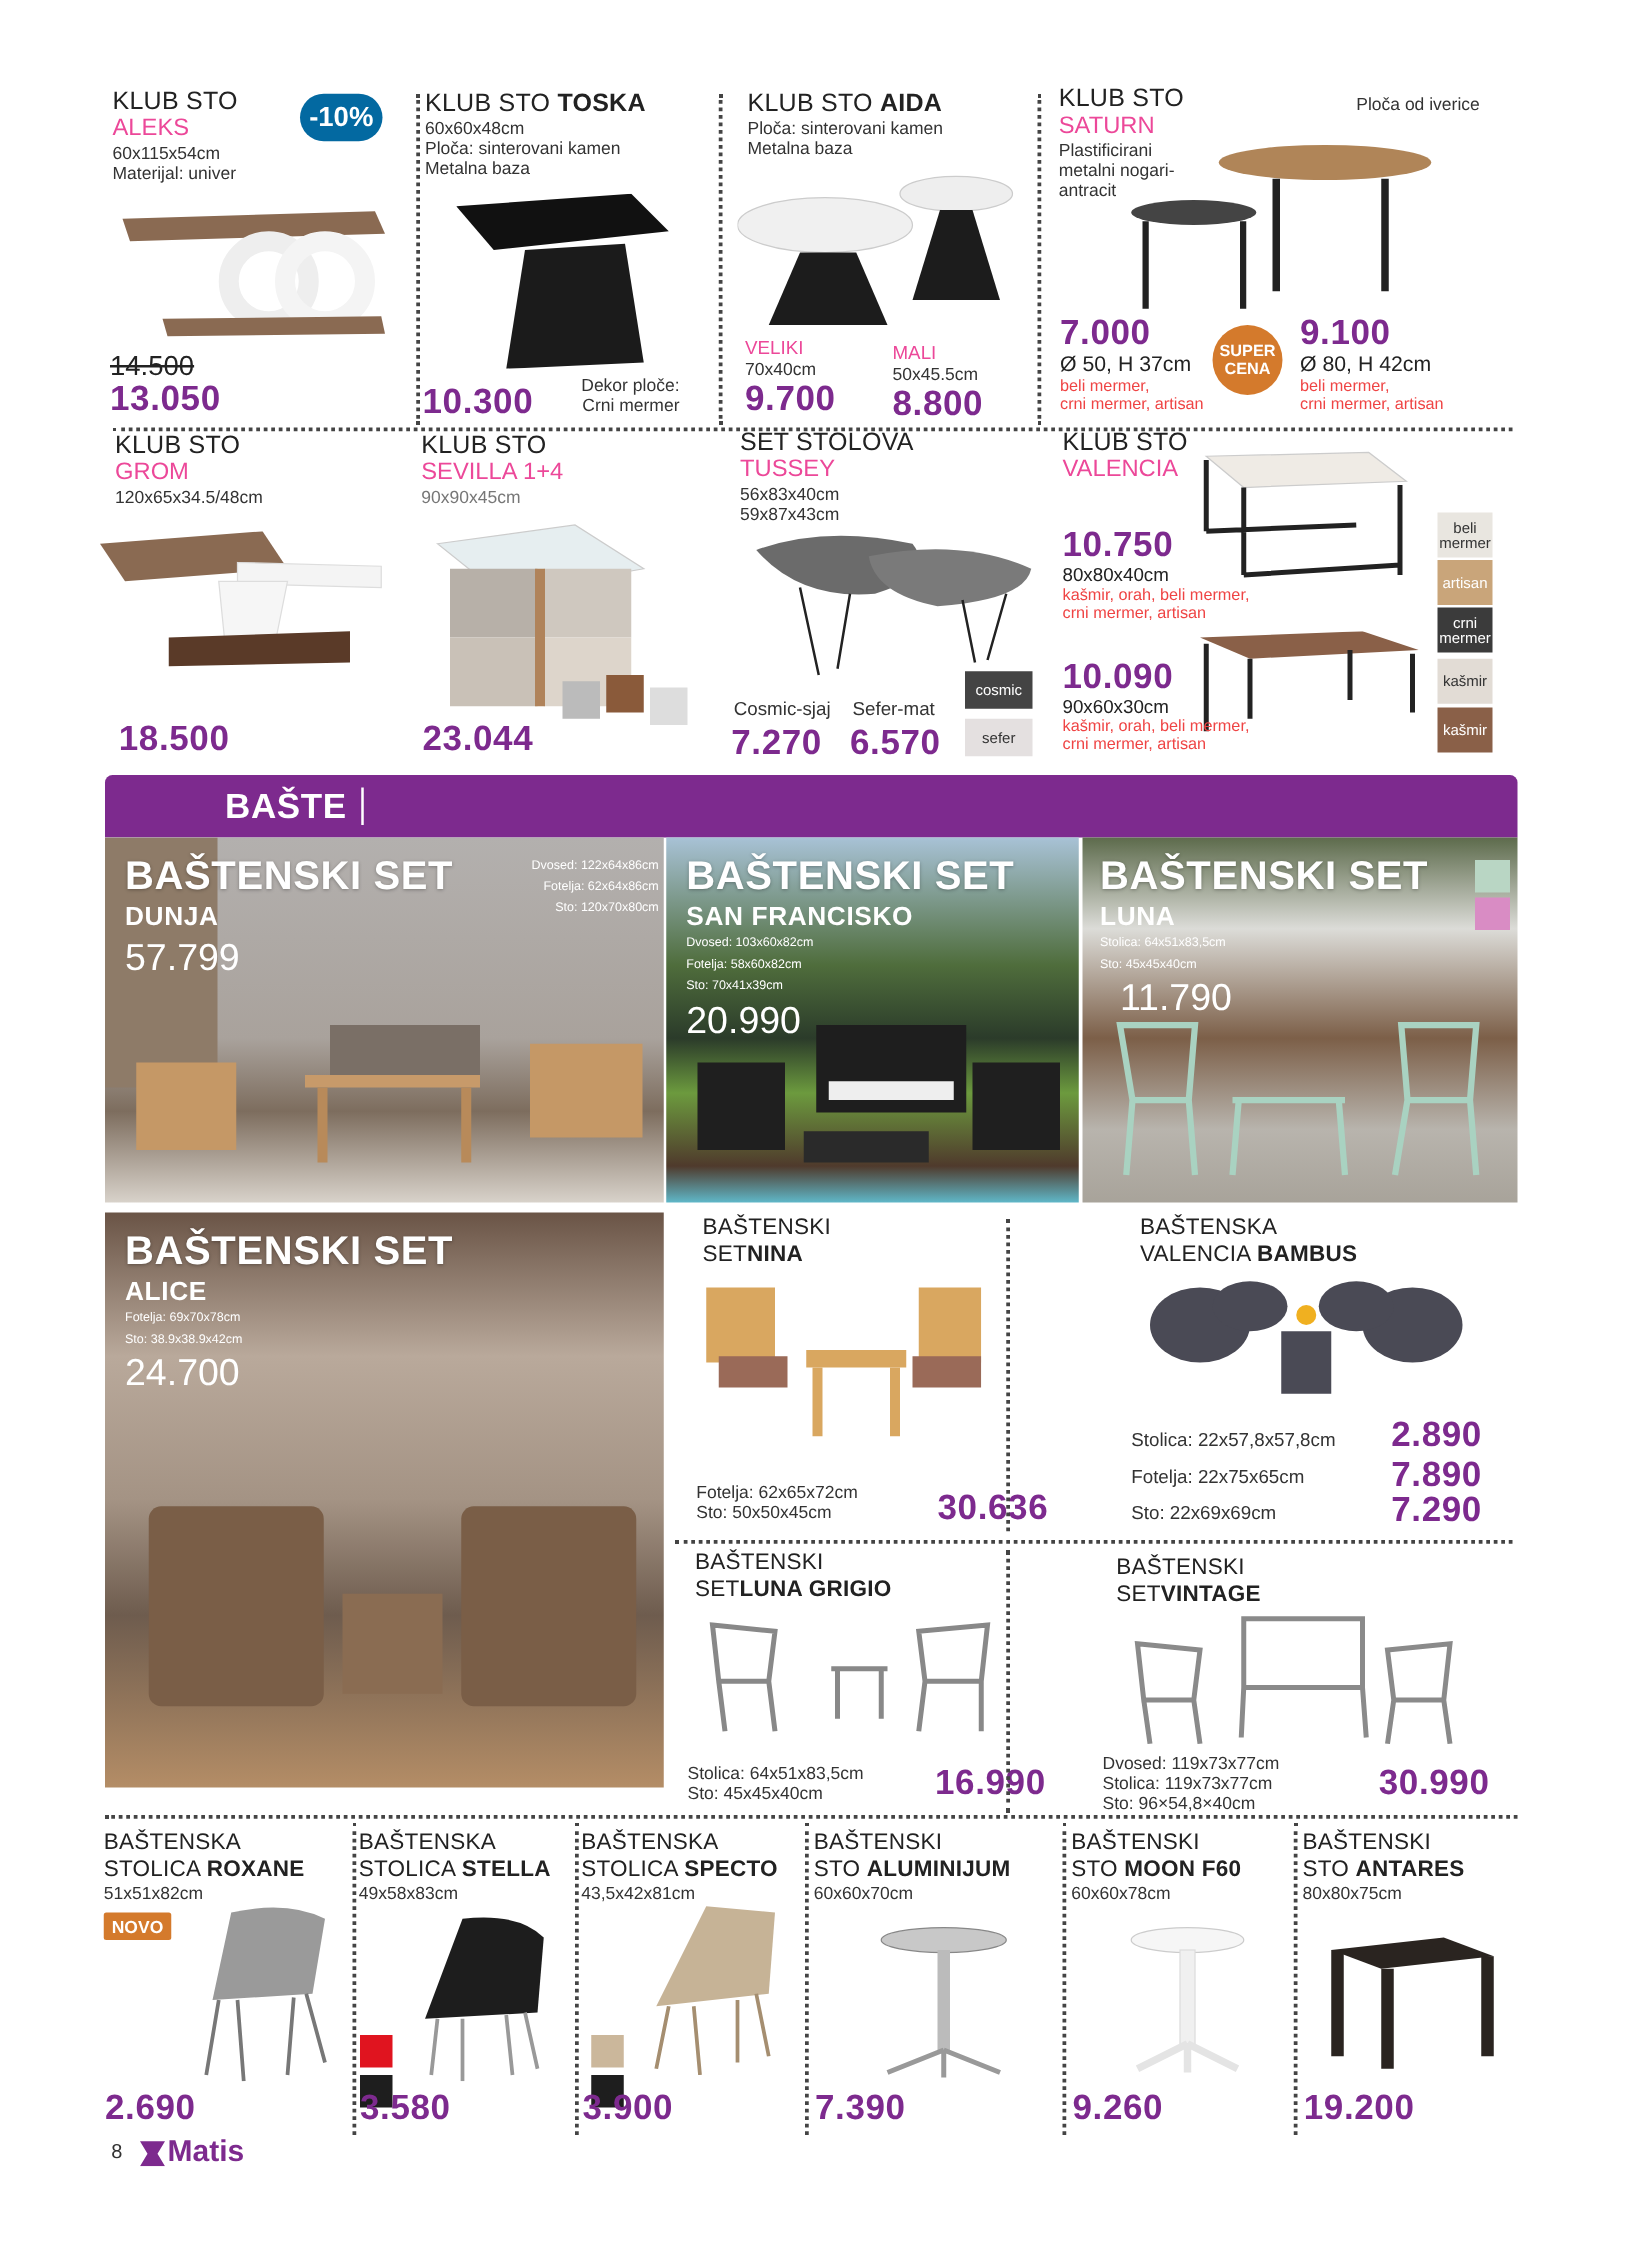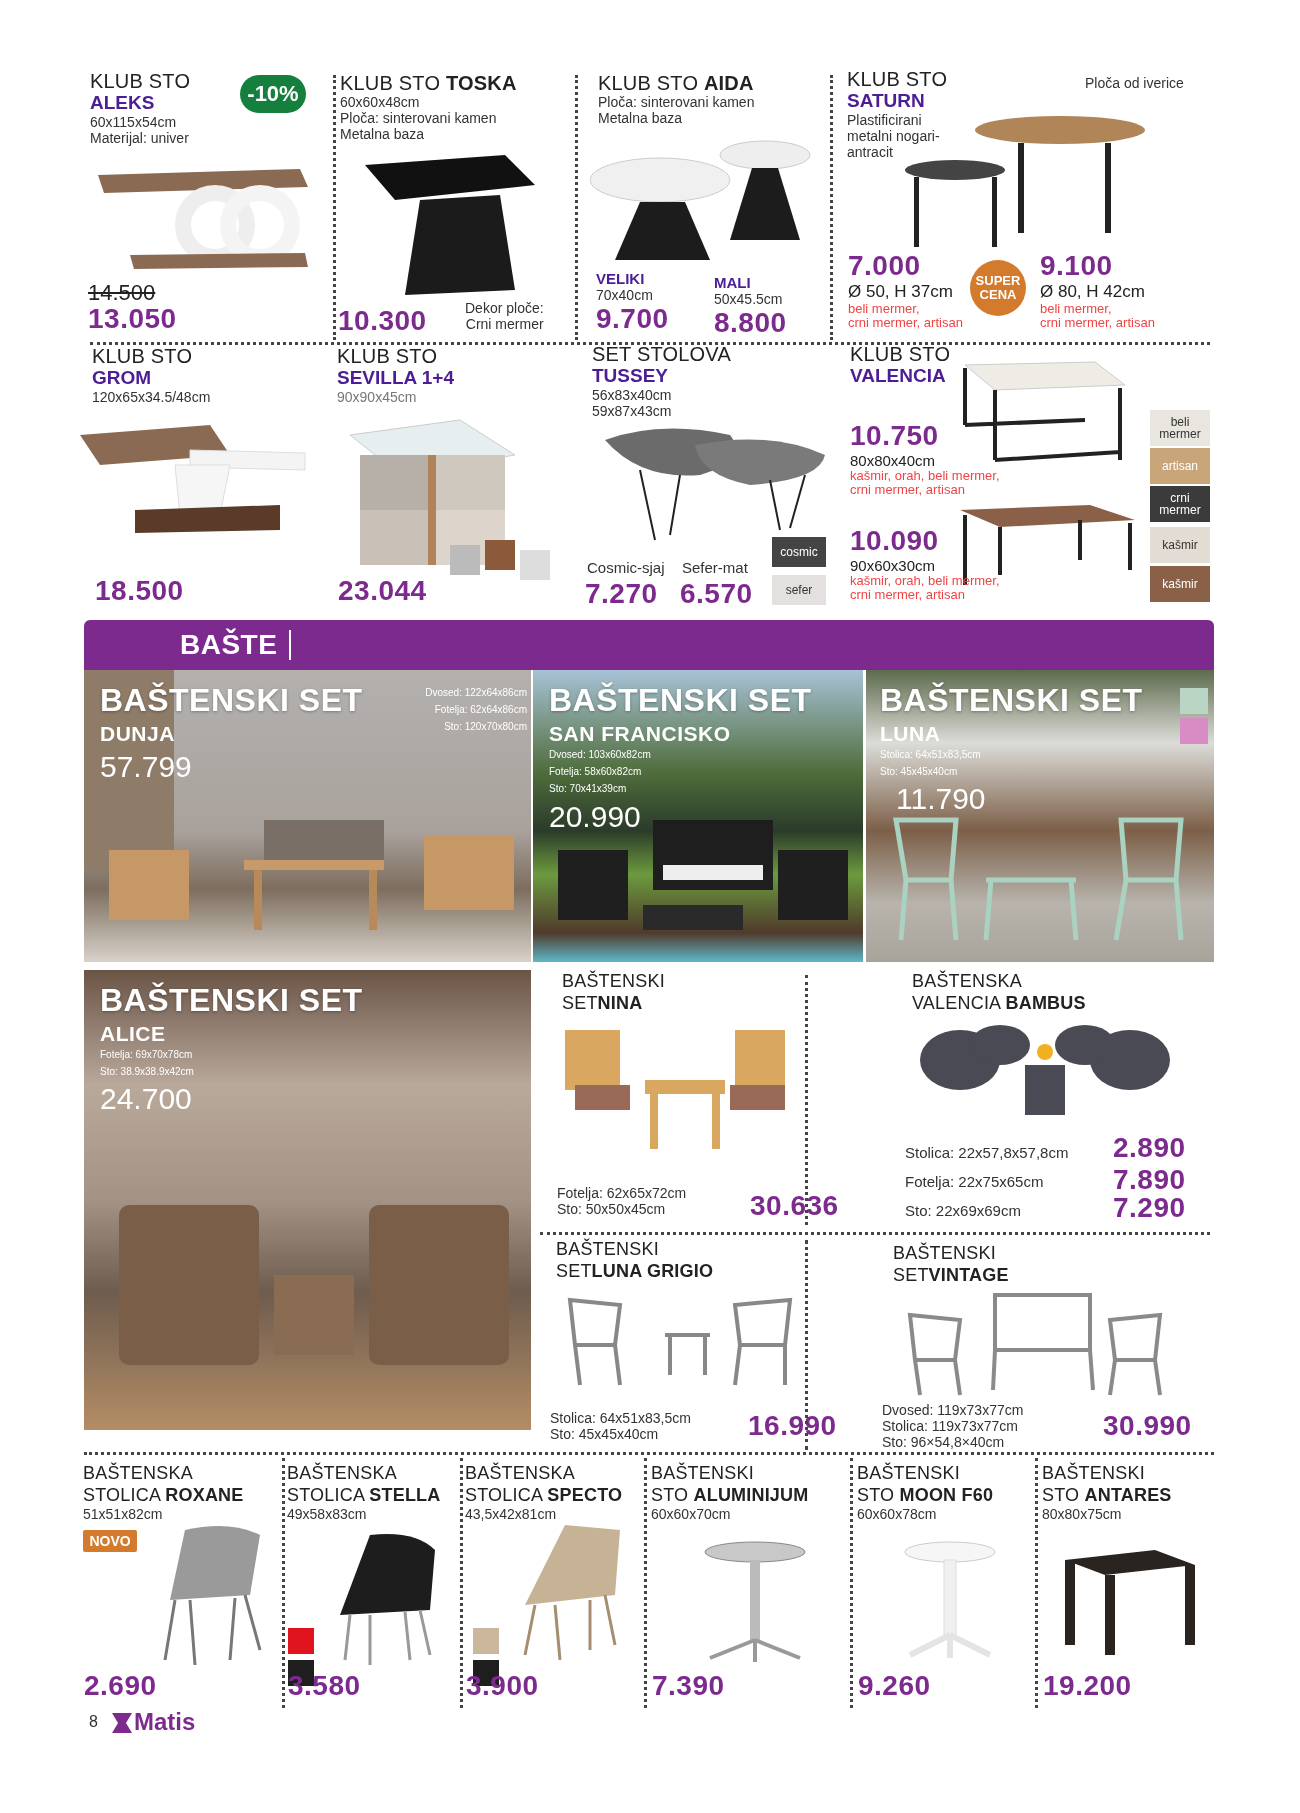--- a/index.html
+++ b/index.html
@@ -1,27 +1,27 @@
 <!DOCTYPE html>
 <html><head>
 <meta charset="utf-8">
 <style>
 *{box-sizing:border-box;margin:0;padding:0}
 body{width:1300px;height:1813px;background:#fff;font-family:"Liberation Sans",sans-serif;color:#222;position:relative;overflow:hidden}
 .abs{position:absolute}
 .t-light{font-size:20px;line-height:22px;color:#222;letter-spacing:.2px}
-.t-bold{font-weight:bold;font-size:19px;color:#4c1d95}
+.t-bold{font-weight:normal;font-size:19px;color:#ec4899}
 .t-small{font-size:14px;line-height:16px;color:#333}
 .t-tiny{font-size:13px;line-height:14px;color:#ef4444}
 .price{color:#7d2a8e;font-weight:bold;font-size:28px;letter-spacing:.5px}
 .old{color:#222;font-size:22px;text-decoration:line-through}
 .vdots{position:absolute;border-left:3px dotted #444;width:0}
 .hdots{position:absolute;border-top:3px dotted #444;height:0}
 .img{position:absolute;border-radius:4px}
-.swatch{position:absolute;width:60px;height:36px;display:flex;align-items:center;justify-content:center;font-size:12px;line-height:12px;text-align:center;color:#fff}
+.swatch{position:absolute;width:44px;height:36px;display:flex;align-items:center;justify-content:center;font-size:12px;line-height:12px;text-align:center;color:#fff}
 .banner{position:absolute;left:84px;top:620px;width:1130px;height:50px;background:#7d2a8e;border-radius:6px 6px 0 0;display:flex;align-items:center;padding-left:96px;color:#fff}
 .banner .big{font-size:28px;font-weight:bold;letter-spacing:.5px}
 .banner .sep{width:2px;height:30px;background:#fff;margin:0 12px}
 .banner .sub{font-size:20px;font-weight:bold;letter-spacing:.3px}
 .photo{position:absolute;overflow:hidden}
 .photo .ttl{position:absolute;color:#fff;font-weight:bold;font-size:32px;letter-spacing:.5px;text-shadow:0 1px 3px rgba(0,0,0,.3)}
 .photo .name{position:absolute;color:#fff;font-weight:bold;font-size:21px;letter-spacing:.5px}
 .photo .spec{position:absolute;color:#fff;font-size:10px;line-height:17px}
 .photo .pr{position:absolute;color:#fff;font-weight:normal;font-size:30px}
 .badge{position:absolute;color:#fff;font-weight:bold;text-align:center}
@@ -32,21 +32,21 @@
 <div class="vdots" style="left:333px;top:75px;height:265px"></div>
 <div class="vdots" style="left:575px;top:75px;height:265px"></div>
 <div class="vdots" style="left:830px;top:75px;height:265px"></div>
 
 <div class="abs" style="left:90px;top:70px">
   <div class="t-light">KLUB STO</div>
   <div class="t-bold">ALEKS</div>
   <div class="t-small">60x115x54cm</div>
   <div class="t-small">Materijal: univer</div>
 </div>
-<div class="badge" style="left:240px;top:75px;width:66px;height:38px;background:#15803d;border-radius:19px;font-size:22px;line-height:38px">-10%</div>
+<div class="badge" style="left:240px;top:75px;width:66px;height:38px;background:#0369a1;border-radius:19px;font-size:22px;line-height:38px">-10%</div>
 <div class="img" style="left:90px;top:165px;width:220px;height:110px">
   <svg width="220" height="110">
       <polygon points="8,10 210,4 218,22 14,28" fill="#8a6a52"></polygon>
       <circle cx="125" cy="60" r="32" fill="none" stroke="#eee" stroke-width="16"></circle>
       <circle cx="170" cy="60" r="32" fill="none" stroke="#f4f4f4" stroke-width="16"></circle>
       <polygon points="40,90 215,88 218,102 44,104" fill="#8a6a52"></polygon>
     </svg>
 </div>
 <div class="abs old" style="left:88px;top:280px">14.500</div>
 <div class="abs price" style="left:88px;top:303px">13.050</div>

